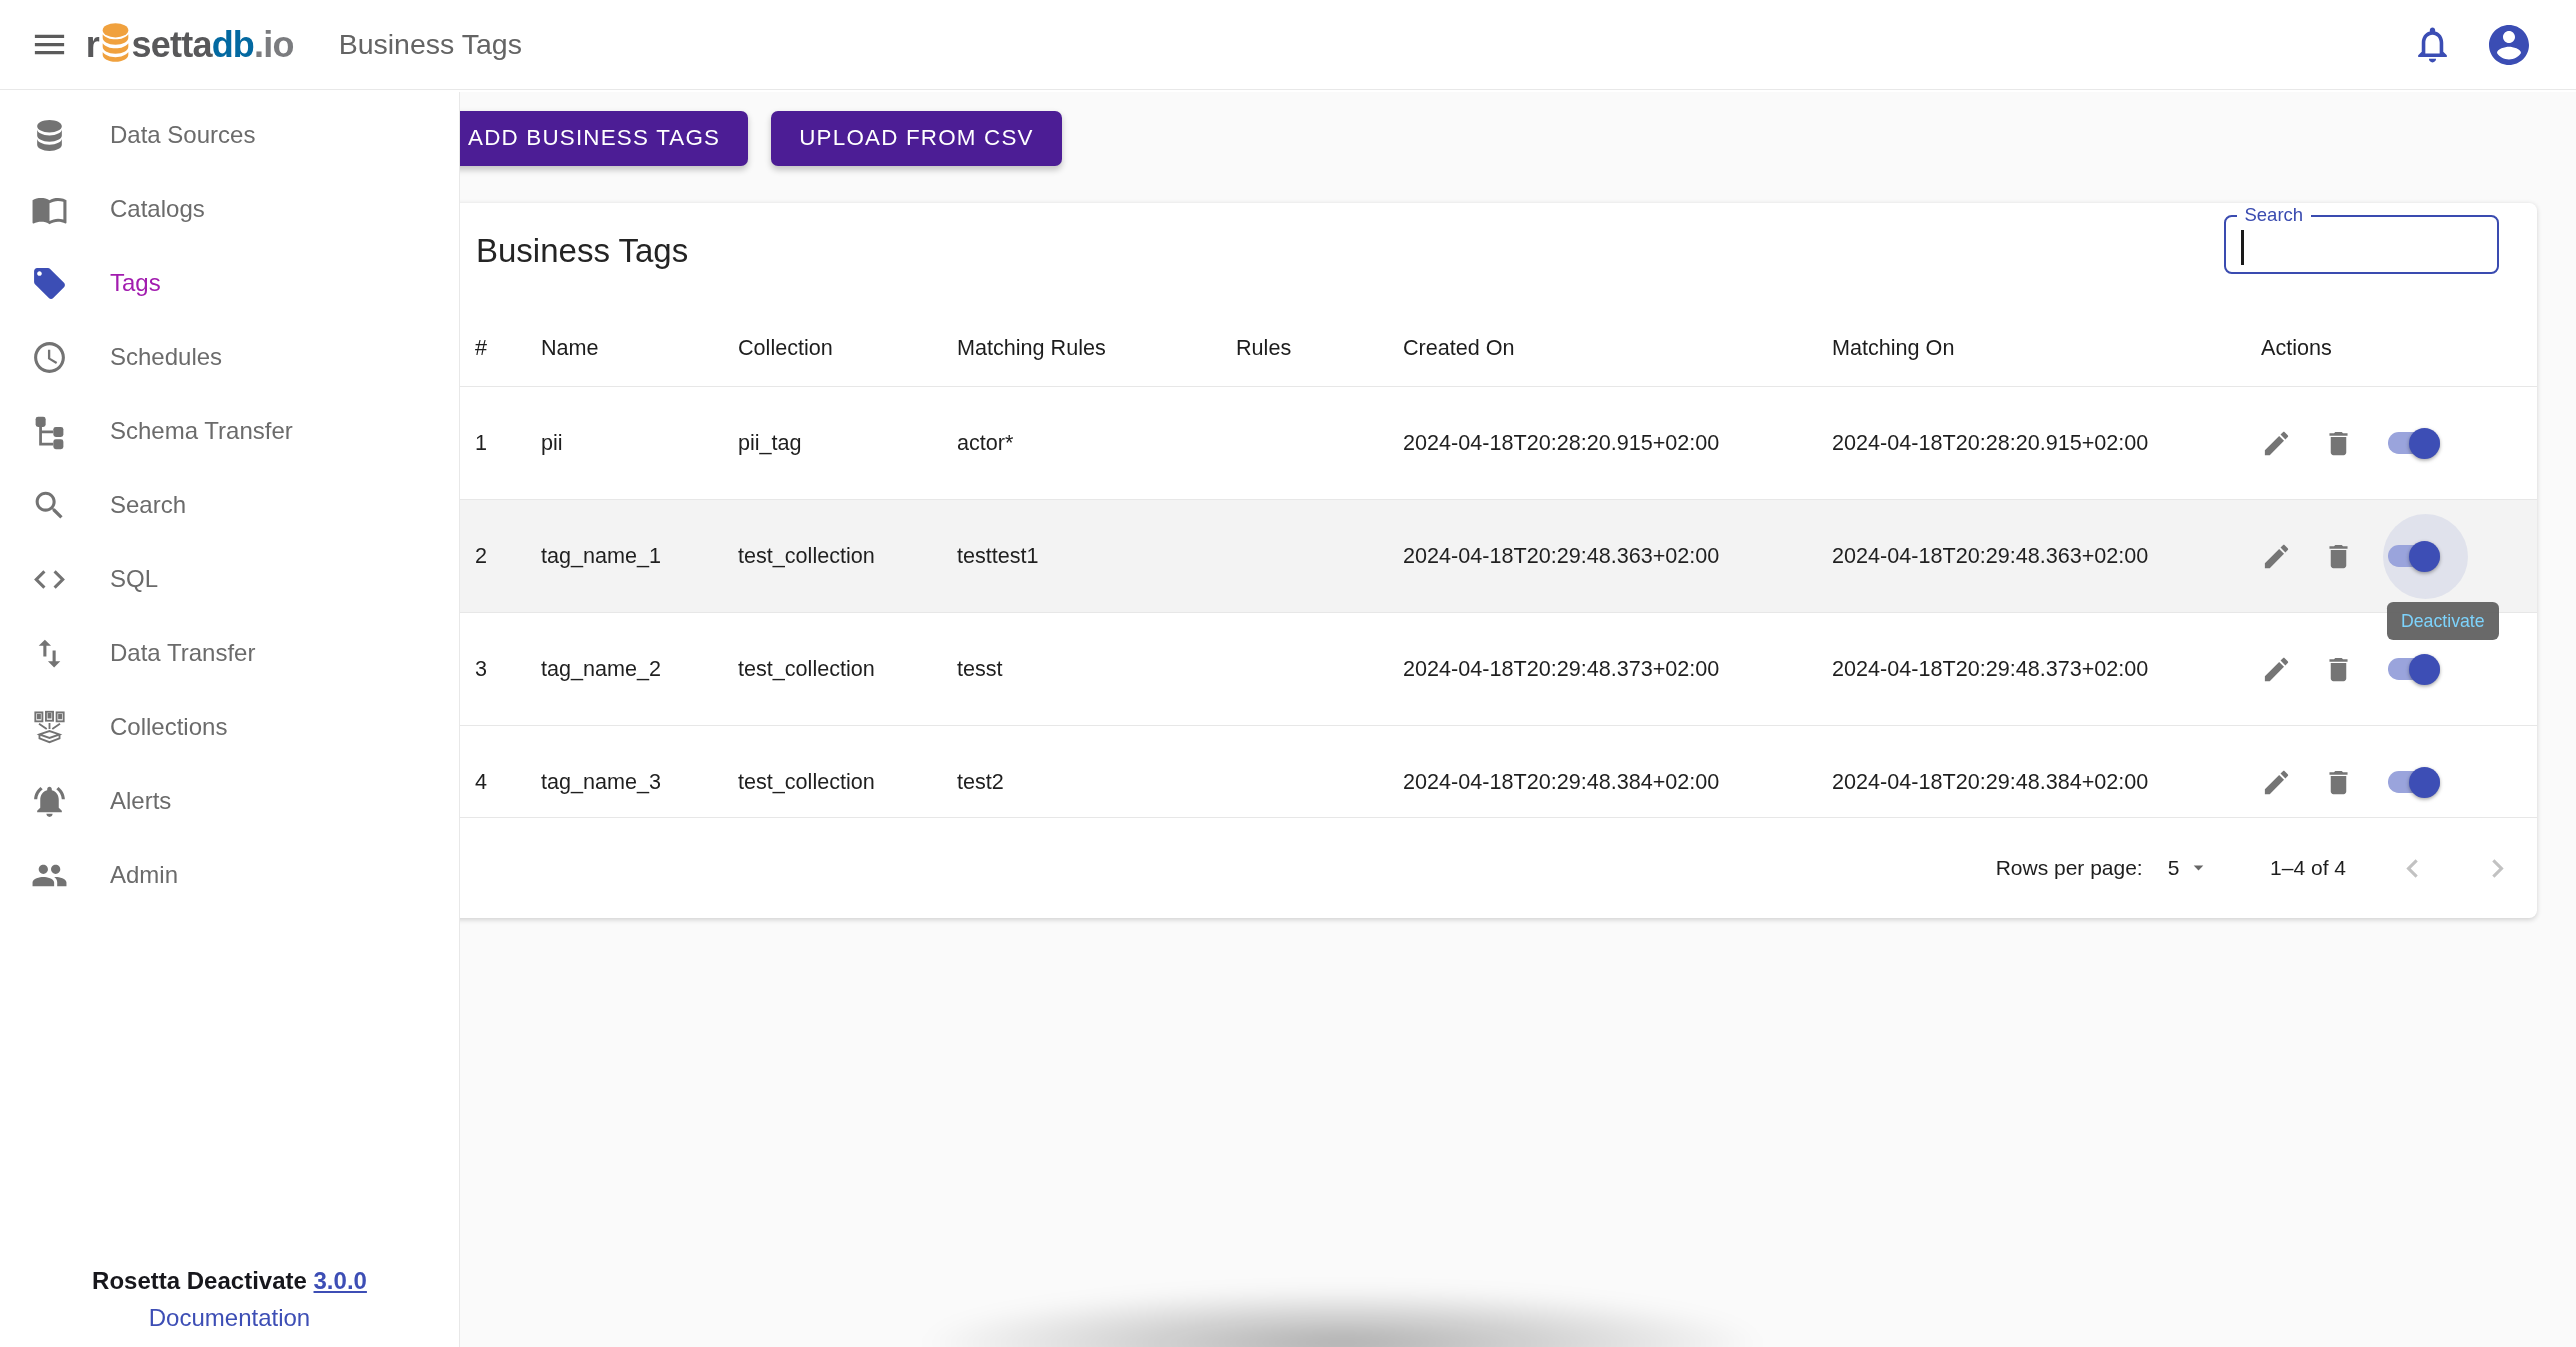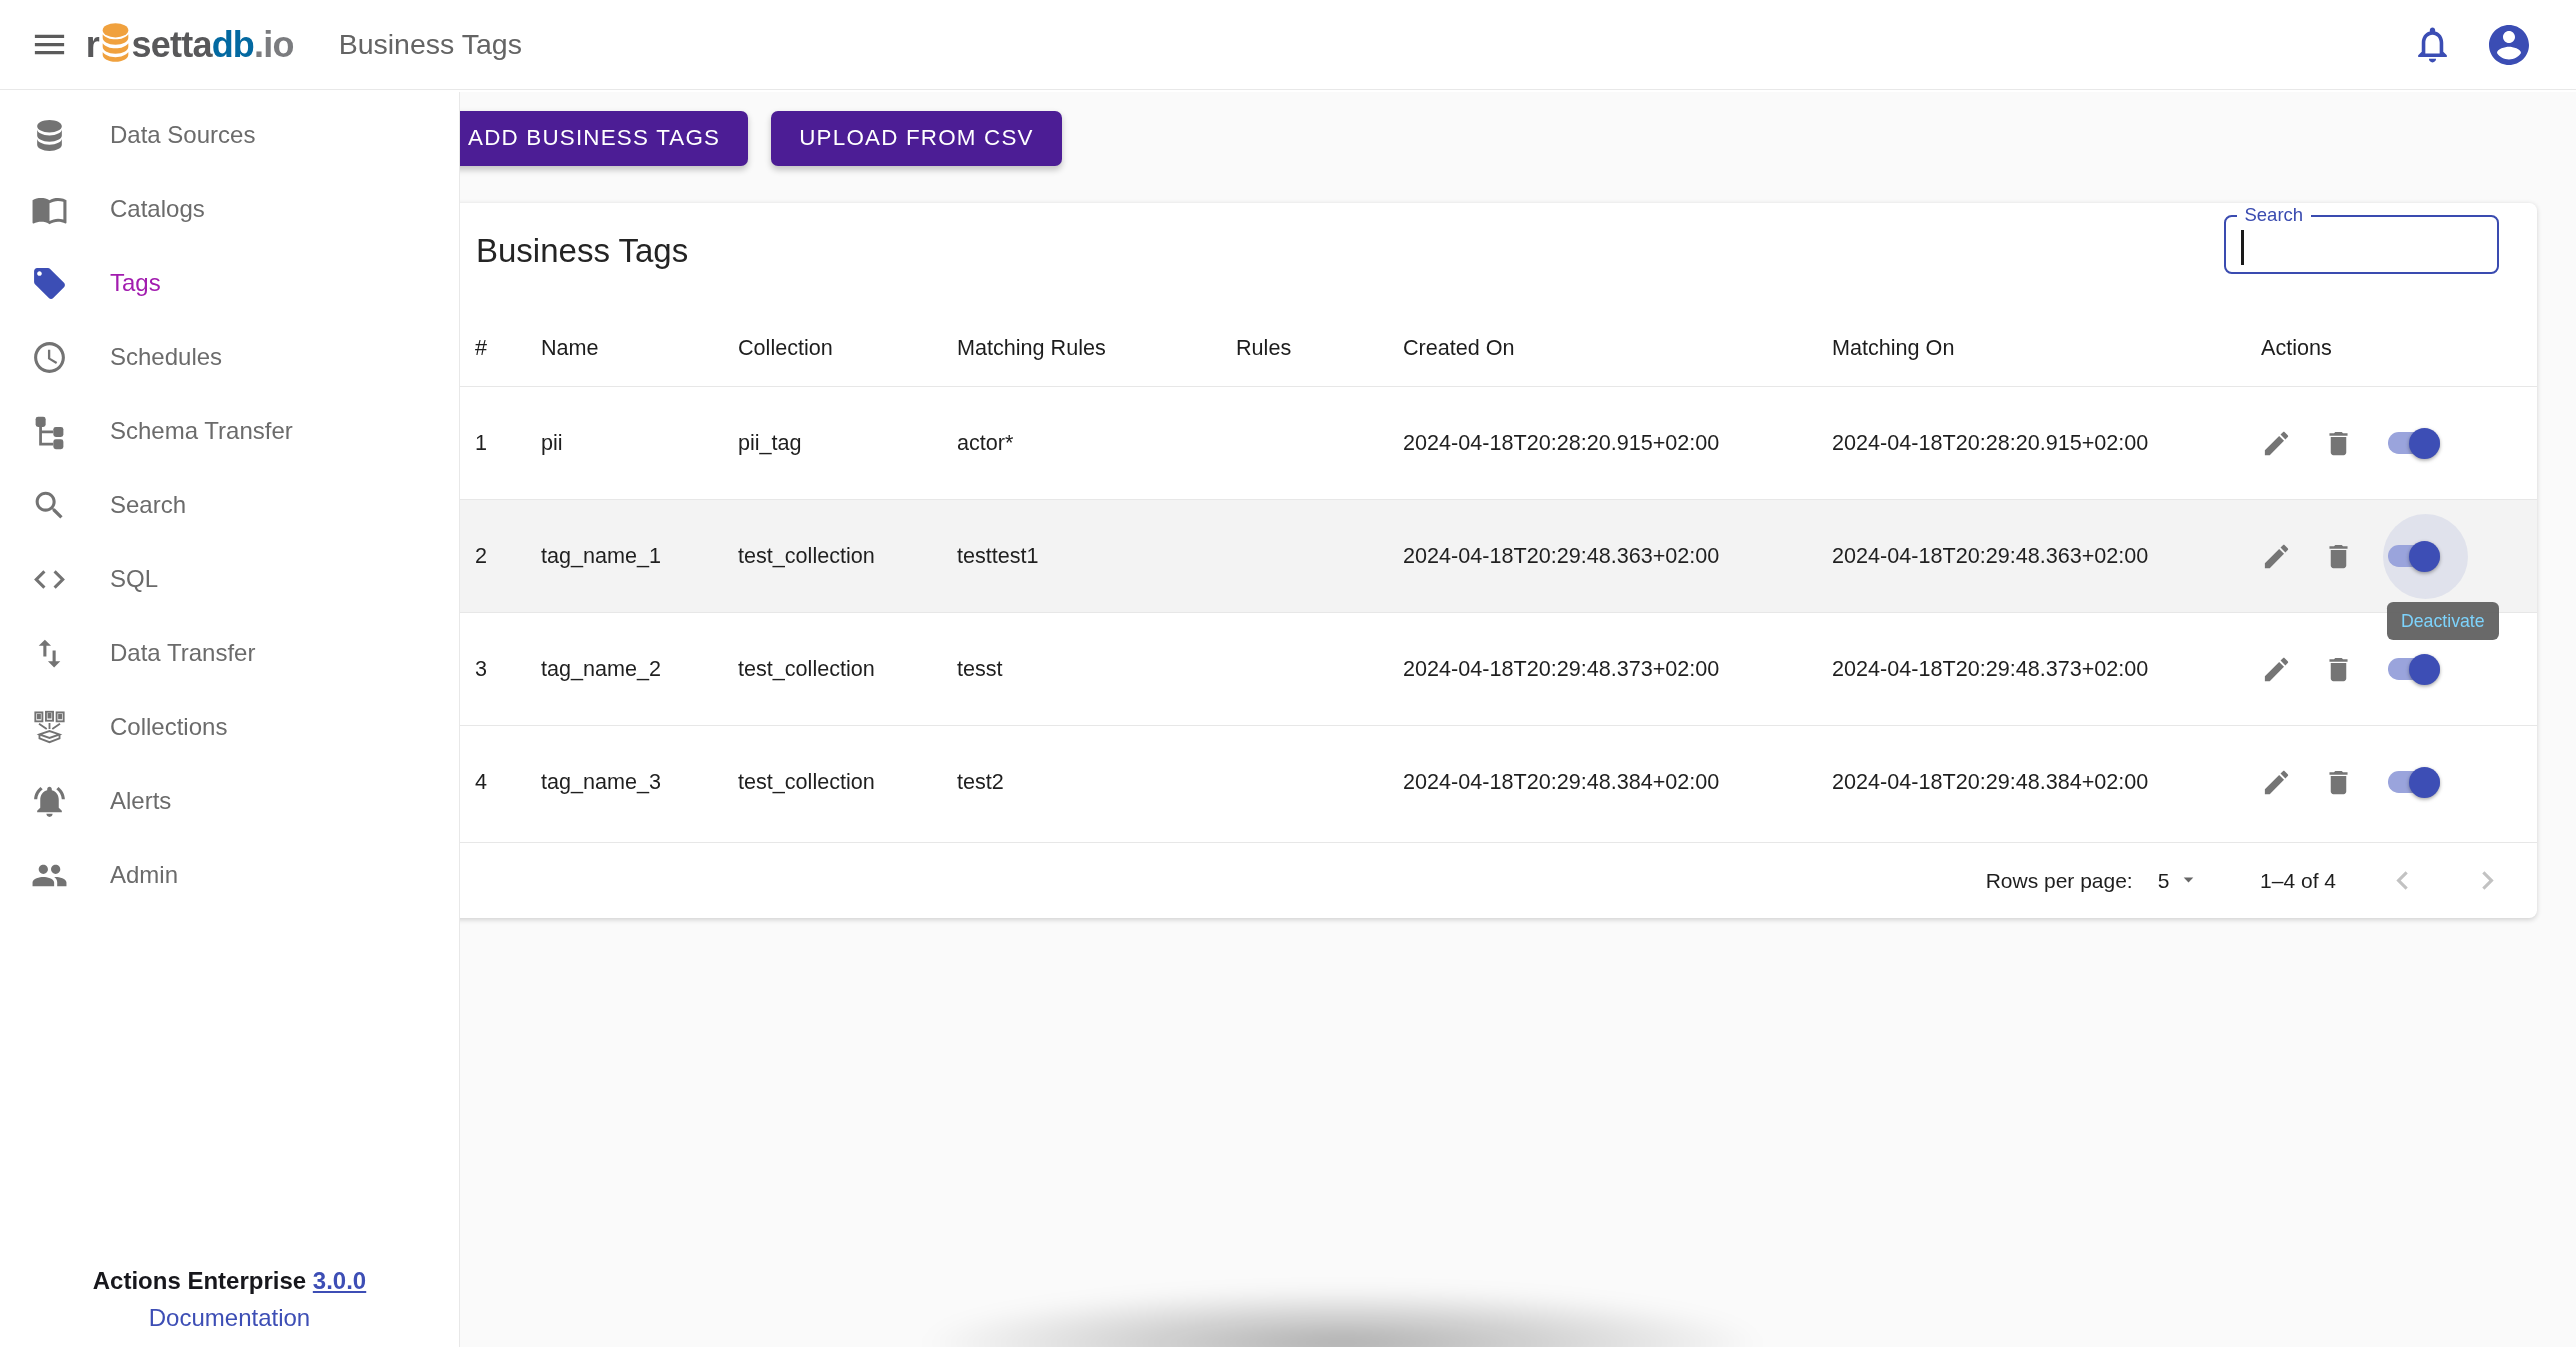--- a/index.html
+++ b/index.html
@@ -122,24 +122,24 @@
   }
 
   .tooltip{
     position:absolute; left:1947px; top:399px; z-index:10;
     background:rgba(97,97,97,.95); color:#7dd3fc; font-size:17.7px;
     padding:8.5px 14px; border-radius:6.2px; white-space:nowrap;
   }
 
   
   .pagination{
-    position:absolute; left:0; right:0; bottom:0; height:76px;
+    position:absolute; left:0; right:0; bottom:0; height:101px;
     border-top:1.5px solid #e7e7e7;
     display:flex; align-items:center; justify-content:flex-end;
-    padding-right:31px; font-size:21px; color:#1e1e1e;
+    padding-right:21px; font-size:21px; color:#1e1e1e;
   }
   .rpp-select{ margin-left:25px; display:flex; align-items:end; gap:7.7px; cursor:pointer; }
   .rpp-select svg{ width:23px; height:23px; fill:#666; margin-bottom:1.5px; }
   .range-label{ margin-left:60px; }
   .pg-btn{ border:none; background:none; margin-left:48px; cursor:default; width:37px; height:37px; }
   .pg-btn svg{ width:37px; height:37px; fill:#c2c2c2; }
 
   .bottom-shadow{
     position:absolute; left:385px; bottom:-69px; width:1125px; height:146px;
     background:radial-gradient(ellipse closest-side, rgba(0,0,0,.30), rgba(0,0,0,0) 75%);
@@ -300,21 +300,21 @@
             <path d="M16 11c1.66 0 2.99-1.34 2.99-3S17.66 5 16 5c-1.66 0-3 1.34-3 3s1.34 3 3 3zm-8 0c1.66 0 2.99-1.34 2.99-3S9.66 5 8 5C6.34 5 5 6.34 5 8s1.34 3 3 3zm0 2c-2.33 0-7 1.17-7 3.5V19h14v-2.5c0-2.33-4.67-3.5-7-3.5zm8 0c-.29 0-.62.02-.97.05 1.16.84 1.97 1.97 1.97 3.45V19h6v-2.5c0-2.33-4.67-3.5-7-3.5z"></path>
           </svg>
       </span>
       <span>Admin</span>
     </div>
 
   </nav>
 
   <div class="sidebar-footer">
     <div>
-      <span class="product-name">Actions Enterprise</span>
+      <span class="product-name">Rosetta Deactivate</span>
       <a class="version-link">3.0.0</a>
     </div>
     <a class="doc-link">Documentation</a>
   </div>
 </aside>
 
 <main class="main">
 
   <div class="toolbar">
     <button class="btn">ADD BUSINESS TAGS</button>

